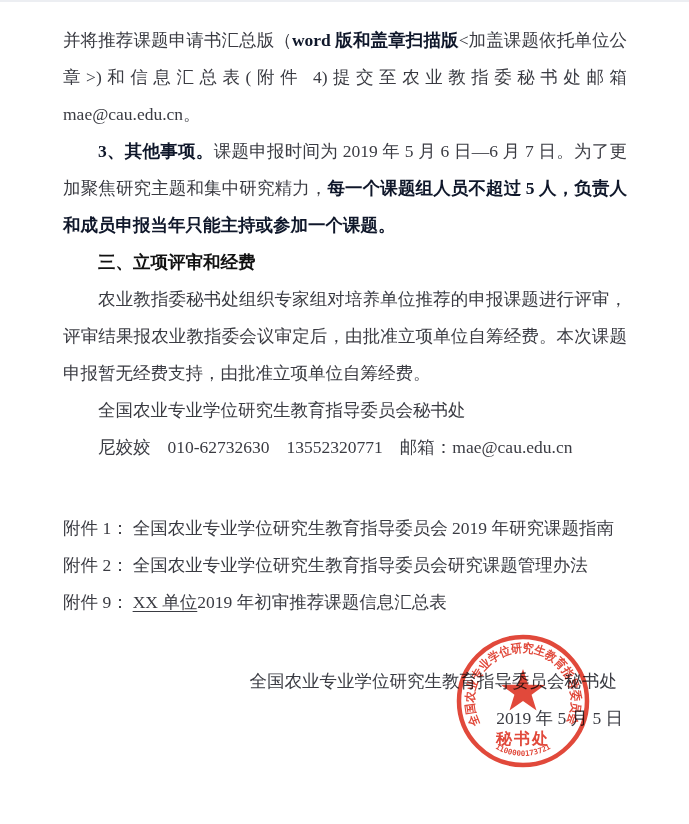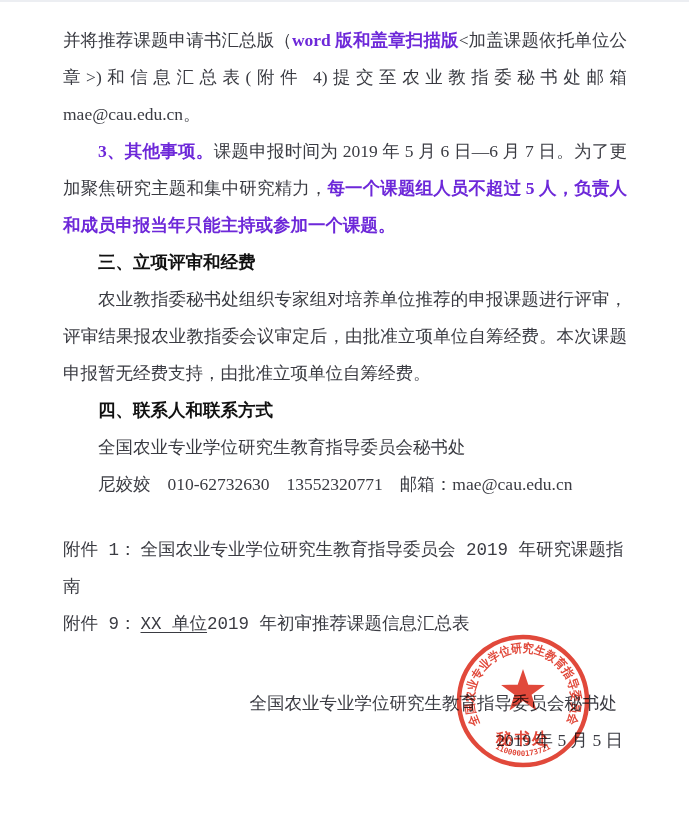--- a/index.html
+++ b/index.html
@@ -15,24 +15,24 @@
   }
   .content{
     position:relative;
     padding:20px 62px 0 63px;
     font-size:17.5px;
     line-height:37px;
     text-align:justify;
   }
   .para{margin:0;}
   .indent{text-indent:2em;}
-  b,.bold{font-weight:700;color:#6d28d9;}
+  b,.bold{font-weight:700;color:#0f172a;}
   .heading{margin:0;font-weight:700;color:#111111;text-indent:2em;font-size:17.5px;line-height:37px;}
   .contact-part{margin-right:17px;}
-  .attachments{margin-top:29px;font-family:Liberation Mono, monospace;}
+  .attachments{margin-top:44px;}
   .attach-line{margin:0;text-align:left;}
   .attach-label{margin-right:4px;}
   .uline{text-decoration:underline;text-underline-offset:3px;}
   .signature-block{margin-top:42px;text-align:right;}
   .signature-org{margin:0;padding-right:10px;text-align:right;}
   .signature-date{margin:0;padding-right:4px;text-align:right;}
   .seal{
     position:absolute;left:453px;top:629px;
     width:140px;height:140px;
     opacity:0.88;
@@ -48,28 +48,28 @@
   <div class="content">
 
     <p class="para"><span>并将推荐课题申请书汇总版（</span><b>word 版和盖章扫描版</b><span>&lt;加盖课题依托单位公章&gt;)和信息汇总表(附件 4)提交至农业教指委秘书处邮箱 mae@cau.edu.cn。</span></p>
 
     <p class="para indent"><b>3、其他事项。</b><span>课题申报时间为 2019 年 5 月 6 日—6 月 7 日。为了更加聚焦研究主题和集中研究精力，</span><b>每一个课题组人员不超过 5 人，负责人和成员申报当年只能主持或参加一个课题。</b></p>
 
     <p class="heading">三、立项评审和经费</p>
 
     <p class="para indent">农业教指委秘书处组织专家组对培养单位推荐的申报课题进行评审，评审结果报农业教指委会议审定后，由批准立项单位自筹经费。本次课题申报暂无经费支持，由批准立项单位自筹经费。</p>
 
-    <p class="heading">四、联系人和联系方式</p>
 
     <p class="para indent">全国农业专业学位研究生教育指导委员会秘书处</p>
 
     <p class="para indent"><span class="contact-part">尼姣姣</span><span class="contact-part">010-62732630</span><span class="contact-part">13552320771</span><span>邮箱：mae@cau.edu.cn</span></p>
 
     <div class="attachments">
       <p class="attach-line"><span class="attach-label">附件 1：</span><span>全国农业专业学位研究生教育指导委员会 2019 年研究课题指南</span></p>
+      <p class="attach-line"><span class="attach-label">附件 2：</span><span>全国农业专业学位研究生教育指导委员会研究课题管理办法</span></p>
       <p class="attach-line"><span class="attach-label">附件 9：</span><span class="uline">XX 单位</span><span>2019 年初审推荐课题信息汇总表</span></p>
     </div>
 
     <div class="signature-block">
       <p class="signature-org">全国农业专业学位研究生教育指导委员会秘书处</p>
       <p class="signature-date">2019 年 5 月 5 日</p>
     </div>
 
   </div>
 

